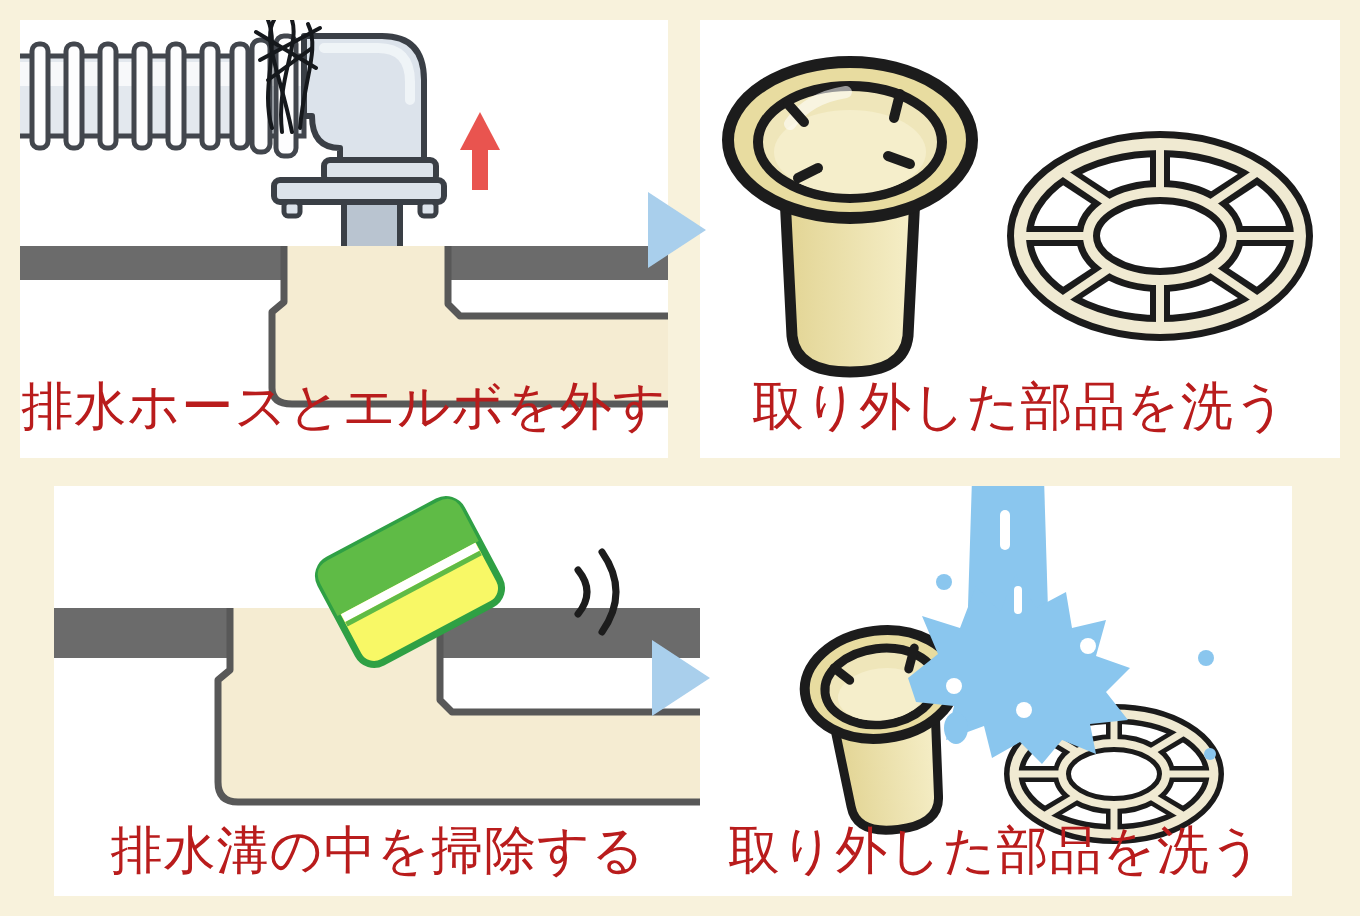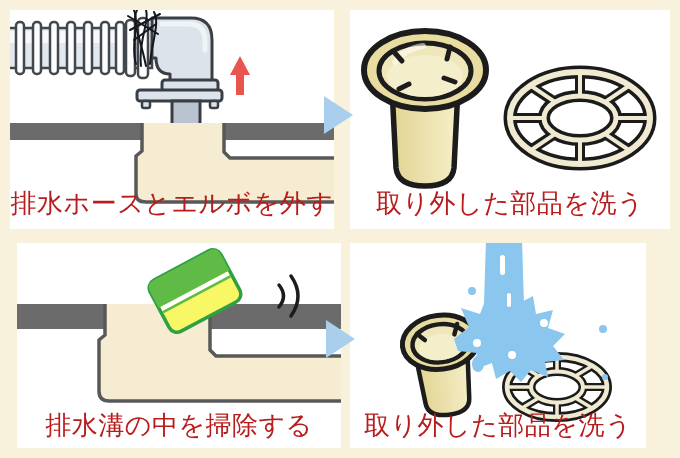--- a/index.html
+++ b/index.html
@@ -2,21 +2,21 @@
 <html><head>
 <meta charset="utf-8">
 <style>
   html,body{margin:0;padding:0;}
   body{background:#f8f2dc;font-family:"DejaVu Sans","Liberation Sans",sans-serif;}
   .stage{position:relative;width:680px;height:458px;background:#f8f2dc;overflow:hidden;}
   .panel{position:absolute;background:#ffffff;overflow:hidden;}
   .panel svg{position:absolute;left:0;top:0;}
   #panel1{left:10px;top:10px;width:324px;height:219px;}
   #panel2{left:350px;top:10px;width:320px;height:219px;}
-  #panel3{left:17px;top:243px;width:324px;height:205px;}
+  #panel3{left:27px;top:243px;width:324px;height:205px;}
   #panel4{left:350px;top:243px;width:296px;height:205px;}
   .caption{position:absolute;left:0;right:0;text-align:center;font-weight:400;
            font-size:26px;letter-spacing:.5px;color:#b91c1c;white-space:nowrap;}
   #panel1 .caption,#panel2 .caption{bottom:8px;}
   #panel3 .caption,#panel4 .caption{bottom:5px;}
   .step-arrow{position:absolute;width:30px;height:40px;}
   #arrow1{left:324px;top:96px;}
   #arrow2{left:326px;top:320px;}
 </style>
 </head>

